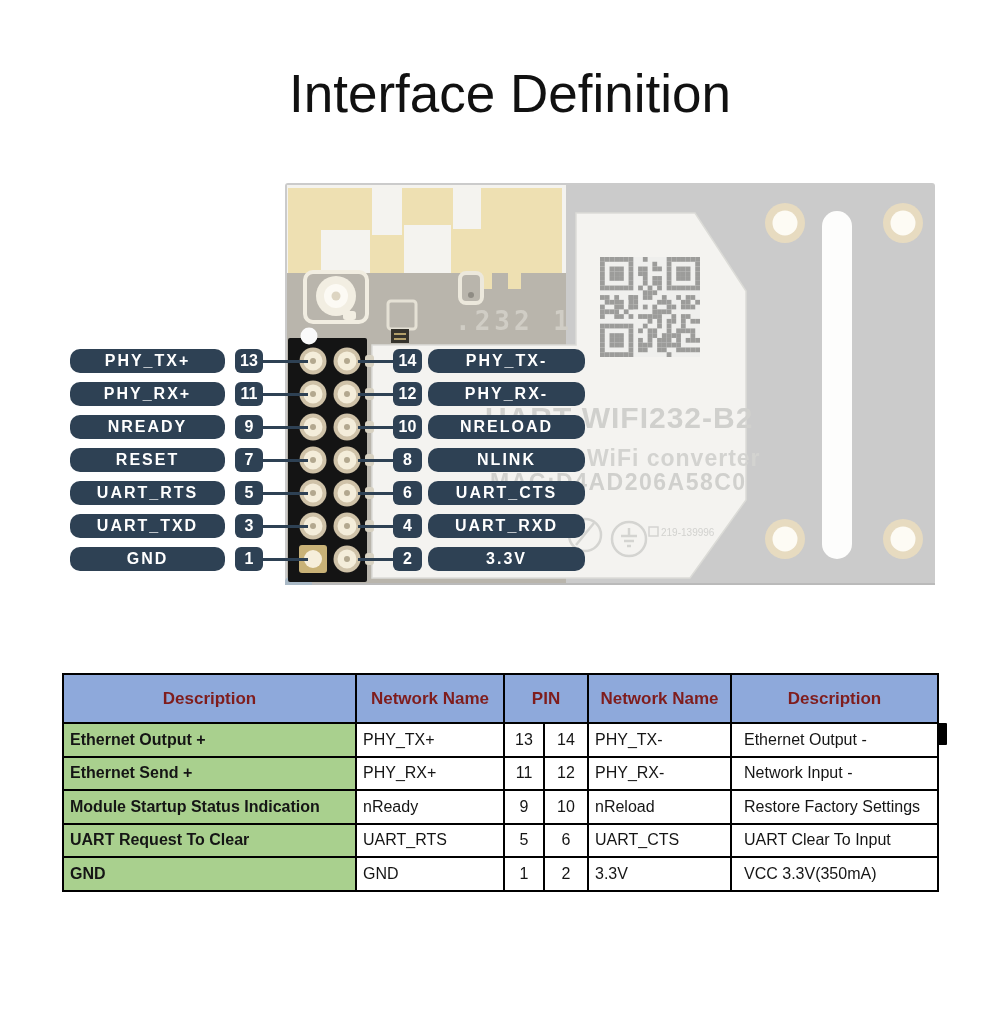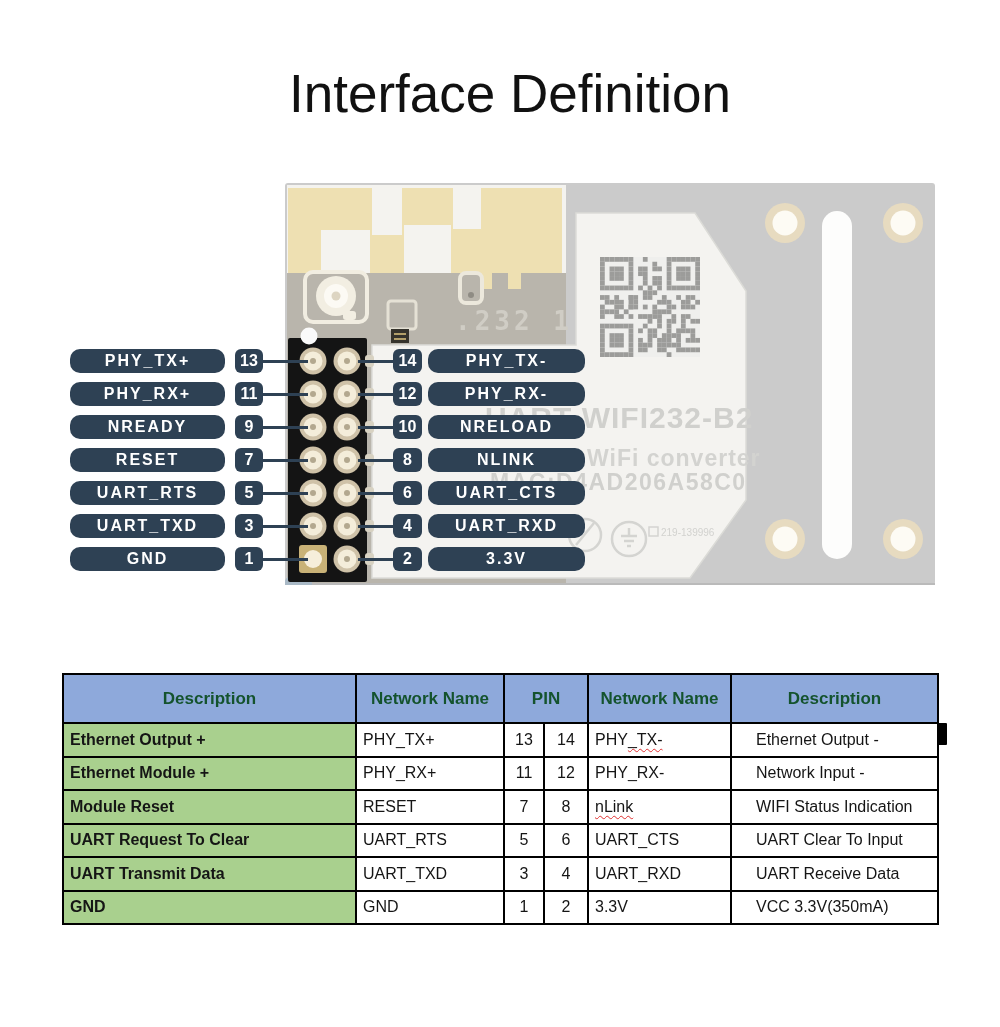--- a/index.html
+++ b/index.html
@@ -10,27 +10,27 @@
   #module{position:absolute;left:285px;top:183px;width:650px;height:402px;}
   .pin-label{position:absolute;height:24px;background:var(--label-bg);border-radius:10px;
              color:#fff;font-size:16px;font-weight:bold;text-align:center;line-height:24px;
              letter-spacing:2px;}
   .pin-num{position:absolute;height:24px;background:var(--label-bg);border-radius:6px;
            color:#fff;font-size:16px;font-weight:bold;text-align:center;line-height:24px;}
   .pin-line{position:absolute;height:3px;background:var(--label-bg);}
   #pin-table{position:absolute;left:62px;top:673px;border-collapse:collapse;table-layout:fixed;
              font-family:"Liberation Sans",sans-serif;}
   #pin-table th,#pin-table td{border:2px solid #000;overflow:hidden;white-space:nowrap;}
-  #pin-table th{background:var(--header-blue);height:45px;font-size:17px;font-weight:bold;color:#14532d;}
+  #pin-table th{background:var(--header-blue);height:45px;font-size:17px;font-weight:bold;color:#7f1d1d;}
   #pin-table td{height:29.5px;font-size:16px;color:#151515;}
   td.desc-l{background:var(--row-green);font-weight:bold;padding-left:6px;}
   td.net{padding-left:6px;}
   td.pin{text-align:center;}
-  td.desc-r{padding-left:24px;}
-  .wavy{text-decoration:underline;text-decoration-style:wavy;text-decoration-color:#e03131;
+  td.desc-r{padding-left:12px;}
+  .wavy{text-decoration-style:wavy;text-decoration-color:#e03131;
         text-decoration-thickness:1px;text-underline-offset:3px;}
   #artifact{position:absolute;left:938px;top:723px;width:9px;height:22px;background:#000;border-radius:1px;}
 </style>
 </head>
 <body>
 
 <div id="stage">
   <h1 id="title">Interface Definition</h1>
 
   <div id="module">
@@ -485,50 +485,42 @@
     <tbody id="tbody">
         <tr>
           <td class="desc-l">Ethernet Output +</td>
           <td class="net">PHY_TX+</td>
           <td class="pin">13</td>
           <td class="pin">14</td>
           <td class="net">PHY<span class="wavy">_TX-</span></td>
           <td class="desc-r">Ethernet Output -</td>
         </tr>
         <tr>
-          <td class="desc-l">Ethernet Module +</td>
+          <td class="desc-l">Ethernet Send +</td>
           <td class="net">PHY_RX+</td>
           <td class="pin">11</td>
           <td class="pin">12</td>
           <td class="net">PHY_RX-</td>
           <td class="desc-r">Network Input -</td>
         </tr>
         <tr>
-          <td class="desc-l">Module Reset</td>
-          <td class="net">RESET</td>
-          <td class="pin">7</td>
-          <td class="pin">8</td>
-          <td class="net"><span class="wavy">nLink</span></td>
-          <td class="desc-r">WIFI Status Indication</td>
+          <td class="desc-l">Module Startup Status Indication</td>
+          <td class="net"><span class="wavy">nReady</span></td>
+          <td class="pin">9</td>
+          <td class="pin">10</td>
+          <td class="net"><span class="wavy">nReload</span></td>
+          <td class="desc-r">Restore Factory Settings</td>
         </tr>
         <tr>
           <td class="desc-l">UART Request To Clear</td>
           <td class="net">UART_RTS</td>
           <td class="pin">5</td>
           <td class="pin">6</td>
           <td class="net">UART_CTS</td>
           <td class="desc-r">UART Clear To Input</td>
-        </tr>
-        <tr>
-          <td class="desc-l">UART Transmit Data</td>
-          <td class="net">UART_TXD</td>
-          <td class="pin">3</td>
-          <td class="pin">4</td>
-          <td class="net">UART_RXD</td>
-          <td class="desc-r">UART Receive Data</td>
         </tr>
         <tr>
           <td class="desc-l">GND</td>
           <td class="net">GND</td>
           <td class="pin">1</td>
           <td class="pin">2</td>
           <td class="net">3.3V</td>
           <td class="desc-r">VCC 3.3V(350mA)</td>
         </tr>
       </tbody>

